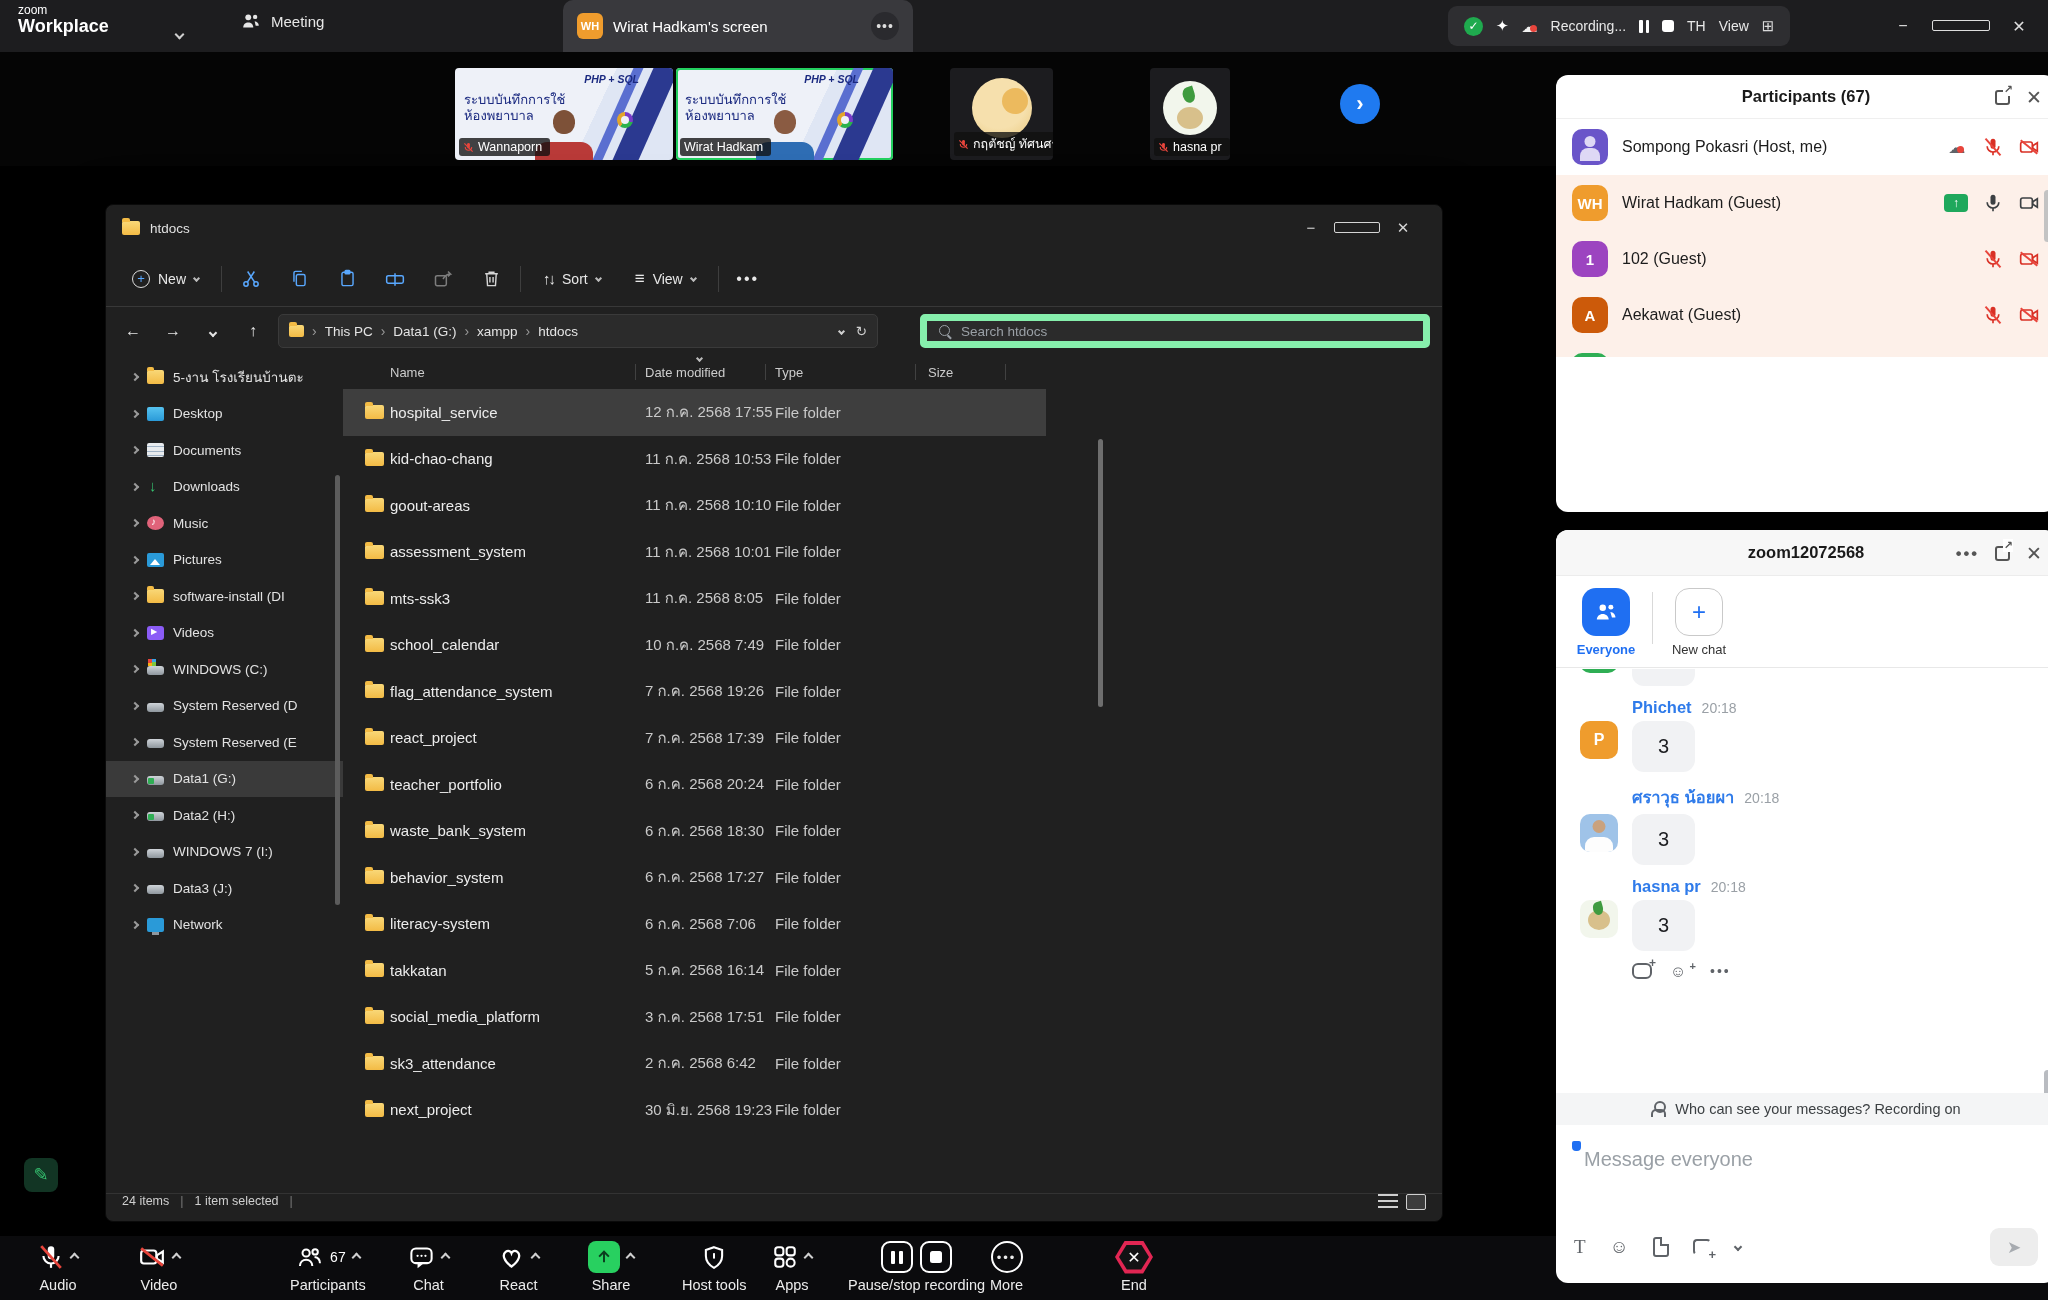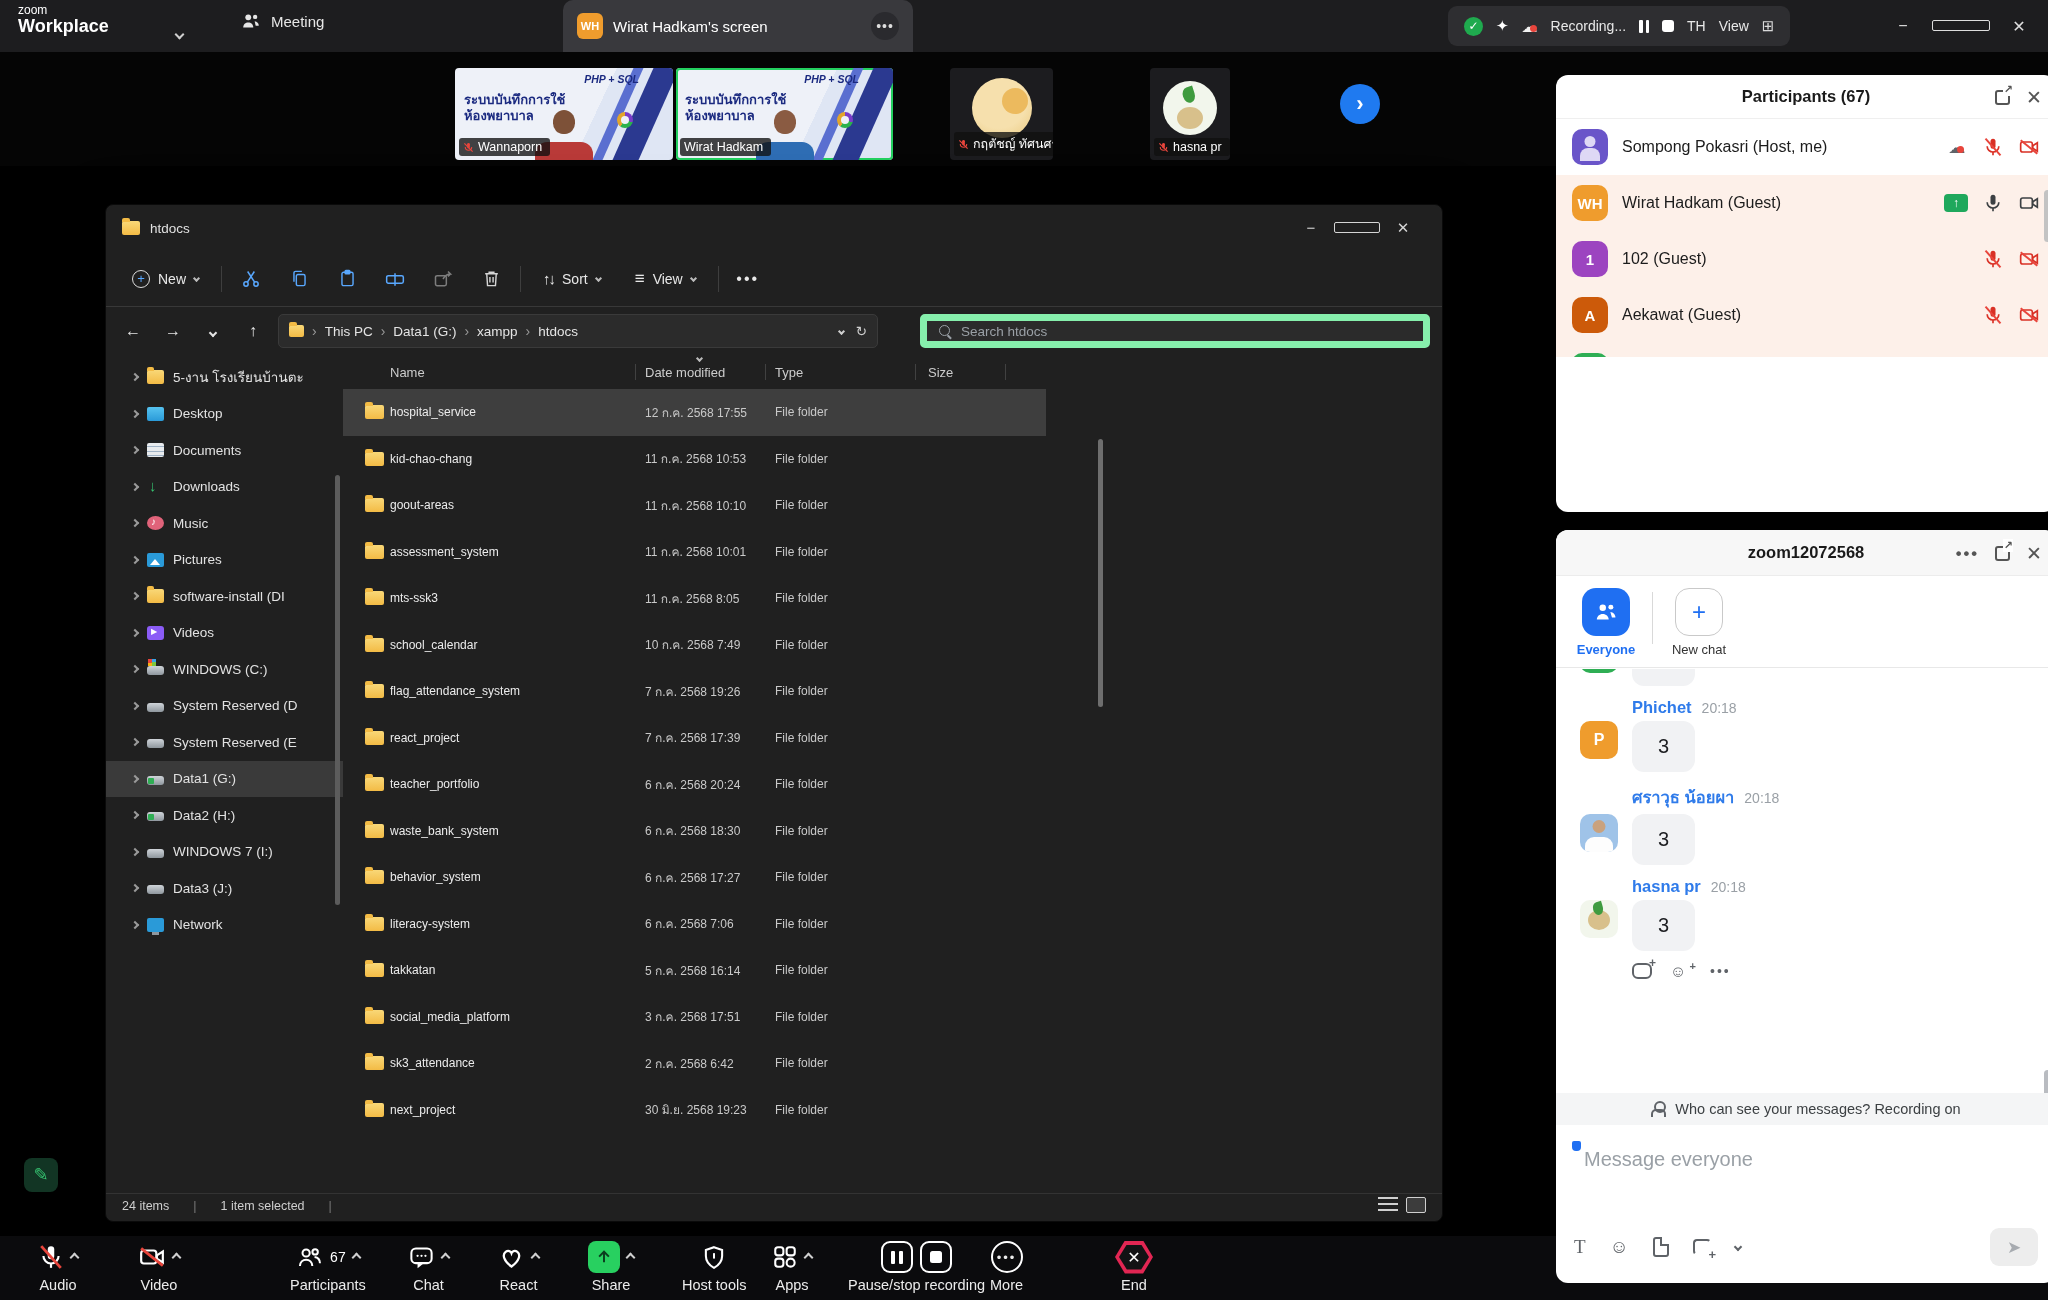--- a/index.html
+++ b/index.html
@@ -38,21 +38,21 @@
   
   .strip{position:absolute;left:0;top:52px;width:2048px;height:114px;background:#050505}
   .vt{position:absolute;top:16px;height:92px;border-radius:4px;overflow:hidden;background:#27272b}
   .vt .pill{position:absolute;left:4px;bottom:4px;display:flex;align-items:center;gap:4px;background:rgba(15,15,15,.78);border-radius:3px;padding:2px 8px 2px 4px;color:#fff;font-size:12.5px;white-space:nowrap;z-index:3}
   .av-ph{position:absolute;left:50%;top:44%;transform:translate(-50%,-50%);width:58px;height:58px;border-radius:14px;background:#7a63cf}
   .av-ph::before{content:"";position:absolute;left:50%;top:11px;transform:translateX(-50%);width:16px;height:16px;border-radius:50%;background:#d9d2f2}
   .av-ph::after{content:"";position:absolute;left:50%;bottom:6px;transform:translateX(-50%);width:32px;height:20px;border-radius:10px 10px 0 0;background:#d9d2f2}
   .vt-video{background:linear-gradient(115deg,#eef1f8 0 62%,#dfe6f4 62%)}
   .vt-video .stripe{position:absolute;right:18px;top:-10px;width:26px;height:130px;background:#2b3990;transform:skewX(-24deg)}
   .vt-video .stripe2{position:absolute;right:54px;top:-10px;width:10px;height:130px;background:#5a6fd0;transform:skewX(-24deg)}
-  .vt-title{position:absolute;left:9px;top:24px;font-weight:bold;color:#1b2a80;font-size:13px;line-height:1.25;z-index:2}
+  .vt-title{position:absolute;left:9px;top:24px;font-weight:normal;color:#1b2a80;font-size:13px;line-height:1.25;z-index:2}
   .vt-corner{position:absolute;right:34px;top:5px;font-style:italic;font-weight:bold;font-size:10.5px;color:#1b2a80;z-index:2}
   .donut{position:absolute;right:40px;top:44px;width:16px;height:16px;border-radius:50%;background:conic-gradient(#7a3cc9 0 30%,#2bb24c 30% 60%,#e2a42b 60% 100%);z-index:2}
   .donut::after{content:"";position:absolute;inset:4px;border-radius:50%;background:#eef1f8}
   .vperson{position:absolute;left:50%;bottom:0;transform:translateX(-50%);z-index:2;width:64px;height:34px}
   .vperson .head{position:absolute;left:50%;top:-16px;transform:translateX(-50%);width:22px;height:24px;border-radius:50% 50% 45% 45%;background:#8a5b42}
   .vperson .body{position:absolute;left:50%;bottom:0;transform:translateX(-50%);width:58px;height:18px;border-radius:12px 12px 0 0}
   .vt.active{outline:2.5px solid #23d05f;outline-offset:-2px}
   .circle-av{position:absolute;left:50%;top:44%;transform:translate(-50%,-50%);width:60px;height:60px;border-radius:50%}
   .cartoon{background:radial-gradient(circle at 45% 38%,#f6e0ad 0 55%,#e9c87e 100%)}
   .cartoon::after{content:"";position:absolute;right:4px;top:10px;width:26px;height:26px;border-radius:50%;background:#e8a93c;opacity:.7}
@@ -108,30 +108,30 @@
   .ti[data-icon="network"]::after{content:"";position:absolute;left:5px;bottom:-3px;width:7px;height:3px;background:#8f979e}
   .side-scroll{position:absolute;right:3px;top:120px;width:5px;height:430px;border-radius:3px;background:#5c5c5c}
   .ex-files{position:relative;flex:1;overflow:hidden}
   .fhead{position:relative;height:34px;display:flex;align-items:center;font-size:13px;color:#cccccc}
   .fh-name{position:absolute;left:47px}
   .fh-date{position:absolute;left:302px}
   .fh-date .cv{position:absolute;left:52px;top:-9px;width:5px;height:5px;color:#bbb}
   .fh-type{position:absolute;left:432px}
   .fh-size{position:absolute;left:585px}
   .fh-sep{position:absolute;top:9px;width:1px;height:16px;background:#414141}
-  .frow{position:relative;height:46.5px;display:flex;align-items:center;font-size:12px}
+  .frow{position:relative;height:46.5px;display:flex;align-items:center;font-size:15px}
   .frow.sel{background:linear-gradient(to right,#3e3e3e 0 64%,transparent 64%)}
   .ficon{position:absolute;left:22px;width:19px;height:14px;border-radius:2px;background:linear-gradient(#f9d878,#f3bb45)}
   .ficon::before{content:"";position:absolute;left:0;top:-3px;width:8px;height:4px;border-radius:2px 2px 0 0;background:#f3bb45}
   .fname{position:absolute;left:47px;color:#ececec}
   .fdate{position:absolute;left:302px;color:#c9c9c9}
   .ftype{position:absolute;left:432px;color:#c9c9c9}
   .fsize{position:absolute;left:585px;color:#c9c9c9}
   .flist-scroll{position:absolute;left:755px;top:84px;width:5px;height:268px;border-radius:3px;background:#6e6e6e}
-  .ex-status{position:absolute;left:0;right:0;bottom:0;height:28px;display:flex;align-items:flex-end;gap:24px;padding:8px 16px;font-size:12.5px;color:#cfcfcf;border-top:1px solid #333}
+  .ex-status{position:absolute;left:0;right:0;bottom:0;height:28px;display:flex;align-items:flex-start;gap:11px;padding:0 16px;font-size:12.5px;color:#cfcfcf;border-top:1px solid #333}
   .sb-sep{color:#777}
   .sb-views{margin-left:auto;display:flex;gap:8px;align-items:center}
   .sb-ic1{width:20px;height:16px;background:repeating-linear-gradient(#cfcfcf 0 2px,transparent 2px 6px)}
   .sb-ic2{width:20px;height:16px;border:1.5px solid #cfcfcf;border-radius:2px;background:#3c3c3c}
   .pencil-tool{position:absolute;left:24px;top:1158px;width:34px;height:34px;border-radius:8px;background:#123524;color:#35c06f;font-size:18px;display:flex;align-items:center;justify-content:center;z-index:3}
 
   
   .panel{position:absolute;left:1556px;width:500px;background:#fff;border-radius:12px;z-index:6;overflow:hidden}
   .p-parts{top:75px;height:437px}
   .p-head{position:relative;height:44px;display:flex;align-items:center;justify-content:center;font-size:16.5px;font-weight:bold;color:#1a1a1a;border-bottom:1px solid #efefef}

